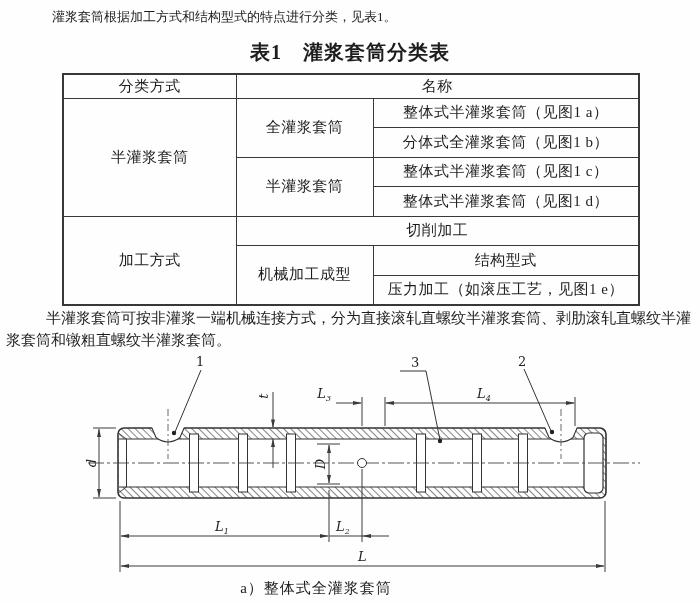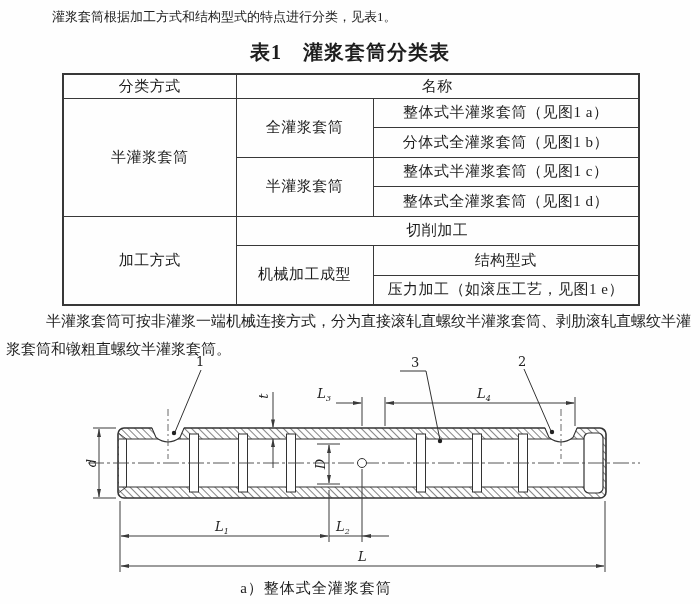--- a/index.html
+++ b/index.html
@@ -20,21 +20,21 @@
     position:absolute;left:62px;top:73px;width:576px;
     border-collapse:collapse;table-layout:fixed;
     border:2px solid #383838;
   }
   table.cls td{
     border:1.5px solid #383838;text-align:center;vertical-align:middle;
     font-size:15px;padding:0;letter-spacing:0.5px;
   }
   .note{
     position:absolute;left:6px;top:307px;width:691px;
-    font-size:15px;line-height:28px;text-indent:40px;
+    font-size:15px;line-height:22px;text-indent:40px;
   }
   svg.diagram{position:absolute;left:0;top:352px;}
   .caption{
     position:absolute;left:0;top:579px;width:632px;text-align:center;
     font-size:15px;letter-spacing:1px;
   }
   .dimtxt{font-family:"DejaVu Serif","Liberation Serif",serif;font-style:italic;font-size:13px;fill:#222;}
   .subtxt{font-size:8px;}
   .cotxt{font-family:"DejaVu Serif","Liberation Serif",serif;font-size:13px;fill:#222;}
 </style>
@@ -62,21 +62,21 @@
     <td>整体式半灌浆套筒（见图1 a）</td>
   </tr>
   <tr style="height:30px">
     <td>分体式全灌浆套筒（见图1 b）</td>
   </tr>
   <tr style="height:29px">
     <td rowspan="2">半灌浆套筒</td>
     <td>整体式半灌浆套筒（见图1 c）</td>
   </tr>
   <tr style="height:30px">
-    <td>整体式全灌浆套筒（见图1 d）</td>
+    <td>整体式半灌浆套筒（见图1 d）</td>
   </tr>
   <tr style="height:29px">
     <td rowspan="3">加工方式</td>
     <td colspan="2">切削加工</td>
   </tr>
   <tr style="height:30px">
     <td rowspan="2">机械加工成型</td>
     <td>结构型式</td>
   </tr>
   <tr style="height:30px">

